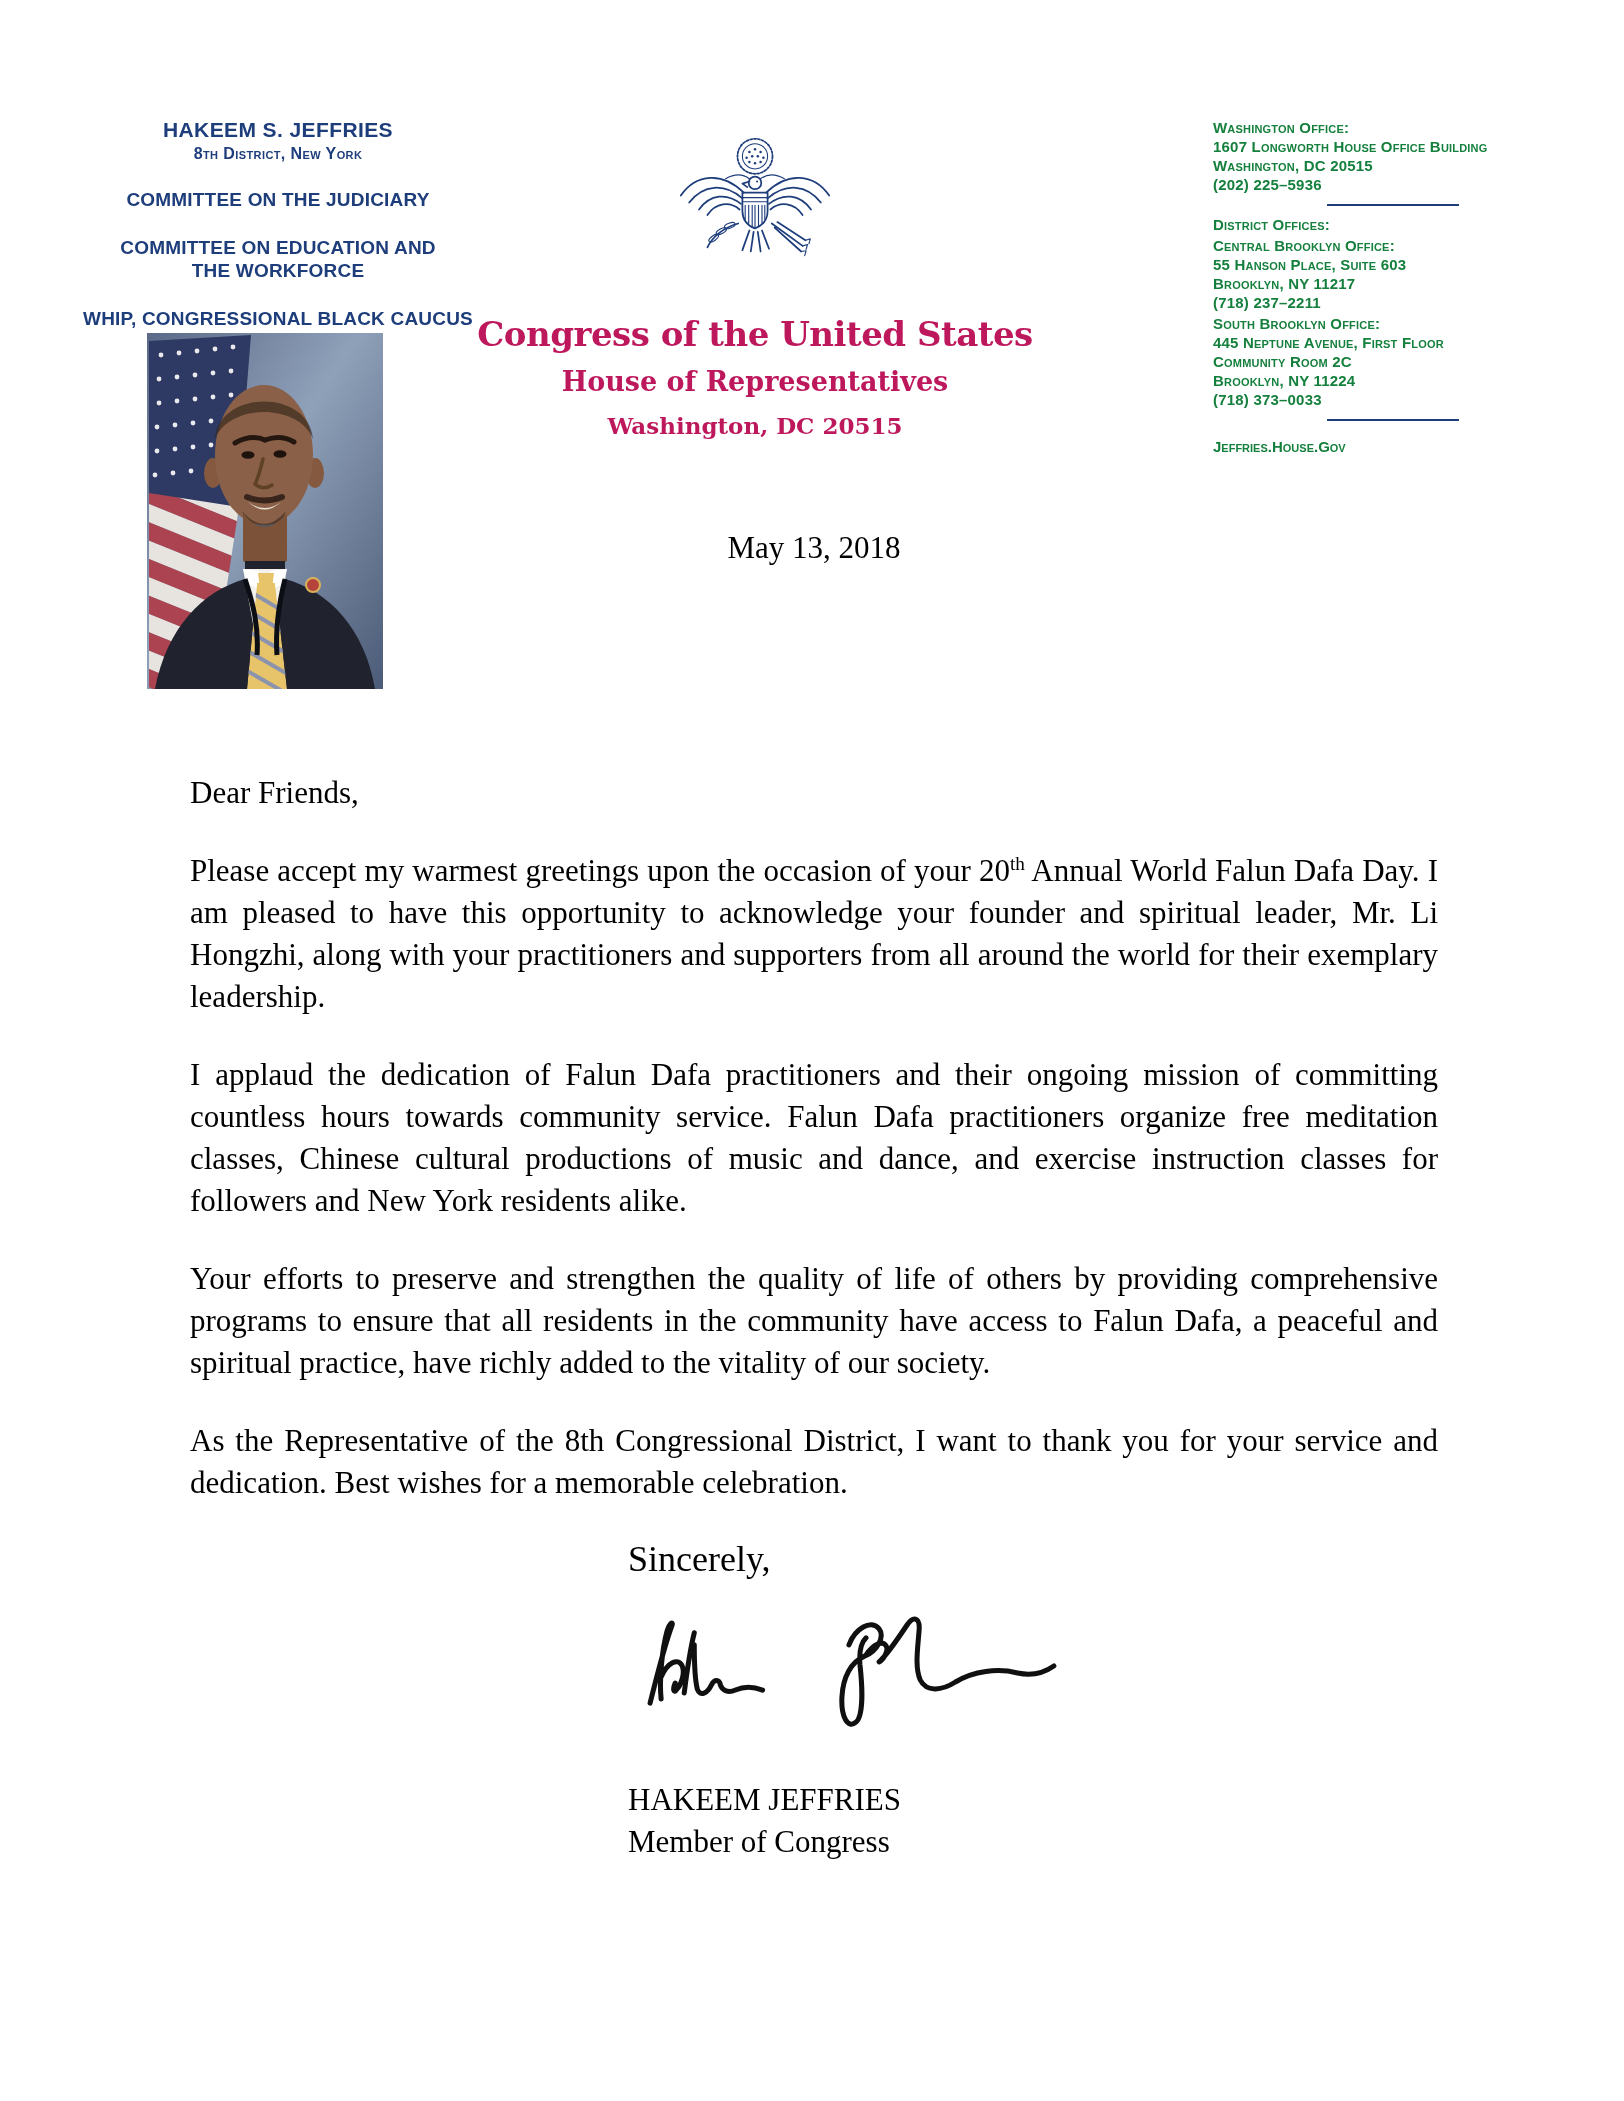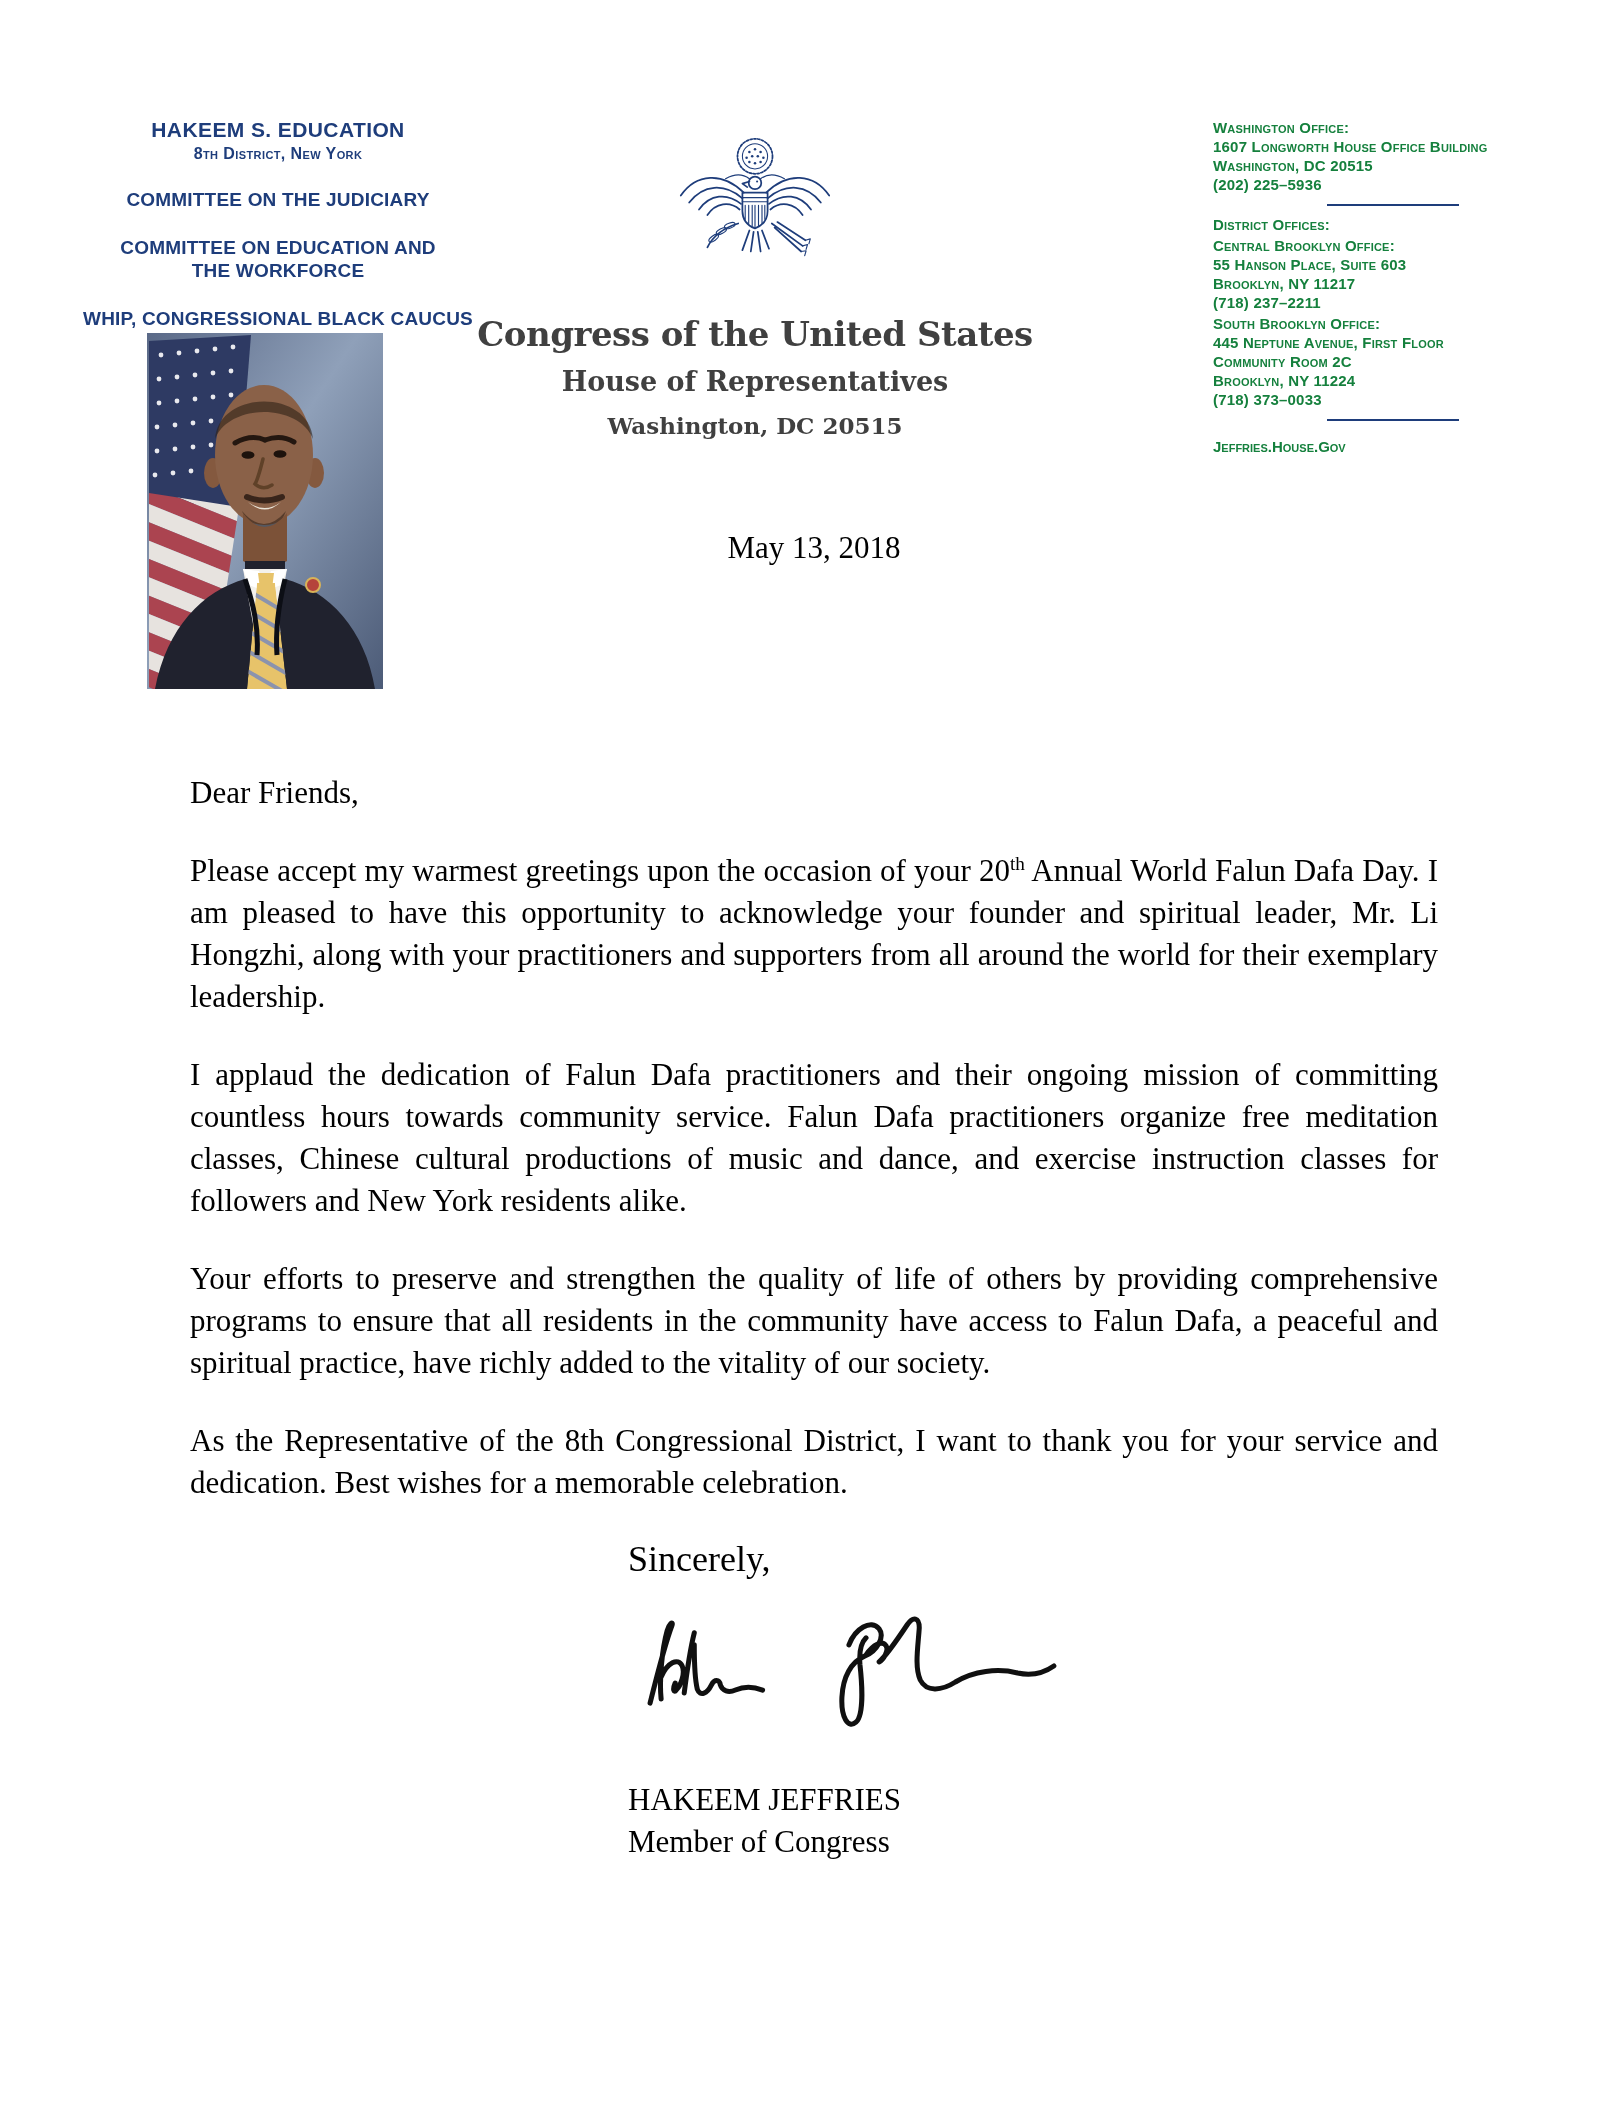--- a/index.html
+++ b/index.html
@@ -11,21 +11,21 @@
   .member{position:absolute;left:60px;top:118px;width:436px;text-align:center;color:#1e3d7b;}
   .member-name{font-size:21px;font-weight:bold;letter-spacing:.4px;}
   .member-district{font-size:16px;font-weight:bold;font-variant:small-caps;letter-spacing:.4px;margin-top:3px;}
   .committee{font-size:19px;font-weight:bold;margin-top:25px;line-height:23px;letter-spacing:.2px;}
   .committee.narrow{max-width:352px;margin-left:auto;margin-right:auto;}
 
   
   .portrait{position:absolute;left:147px;top:333px;width:236px;height:356px;display:block;}
 
   
-  .center-head{position:absolute;left:440px;top:108px;width:630px;text-align:center;color:#404040;}
+  .center-head{position:absolute;left:440px;top:108px;width:630px;text-align:center;color:#be185d;}
   .seal{display:block;margin:0 auto;width:168px;height:196px;}
   .congress{font-family:"DejaVu Serif",serif;font-weight:bold;font-size:34px;line-height:40px;
             margin-top:10px;letter-spacing:-0.5px;}
   .house{font-family:"DejaVu Serif",serif;font-weight:bold;font-size:27px;margin-top:12px;}
   .dc{font-family:"DejaVu Serif",serif;font-weight:bold;font-size:23px;margin-top:15px;}
 
   
   .offices{position:absolute;left:1213px;top:118px;width:360px;color:#15803d;
            font-variant:small-caps;font-weight:bold;}
   .off-line{font-size:15px;line-height:19px;letter-spacing:.2px;}
@@ -45,21 +45,21 @@
   .sig{position:absolute;left:634px;top:1604px;width:452px;height:152px;display:block;}
   .signer-name{position:absolute;left:628px;top:1782px;font-family:"Liberation Serif",serif;font-size:31px;color:#000;}
   .signer-title{position:absolute;left:628px;top:1824px;font-family:"Liberation Serif",serif;font-size:31px;color:#000;}
 </style>
 </head>
 <body>
 
 <div class="page">
 
   <div class="member">
-    <div class="member-name">HAKEEM S. EDUCATION</div>
+    <div class="member-name">HAKEEM S. JEFFRIES</div>
     <div class="member-district">8th District, New York</div>
     <div class="committee">COMMITTEE ON THE JUDICIARY</div>
     <div class="committee narrow">COMMITTEE ON EDUCATION AND THE WORKFORCE</div>
     <div class="committee">WHIP, CONGRESSIONAL BLACK CAUCUS</div>
   </div>
 
   <svg class="portrait" viewBox="0 0 236 356" preserveAspectRatio="none" aria-hidden="true">
     <defs>
       <linearGradient id="pbg" x1="0" y1="0" x2="1" y2="1">
         <stop offset="0" stop-color="#5a6987"></stop>

